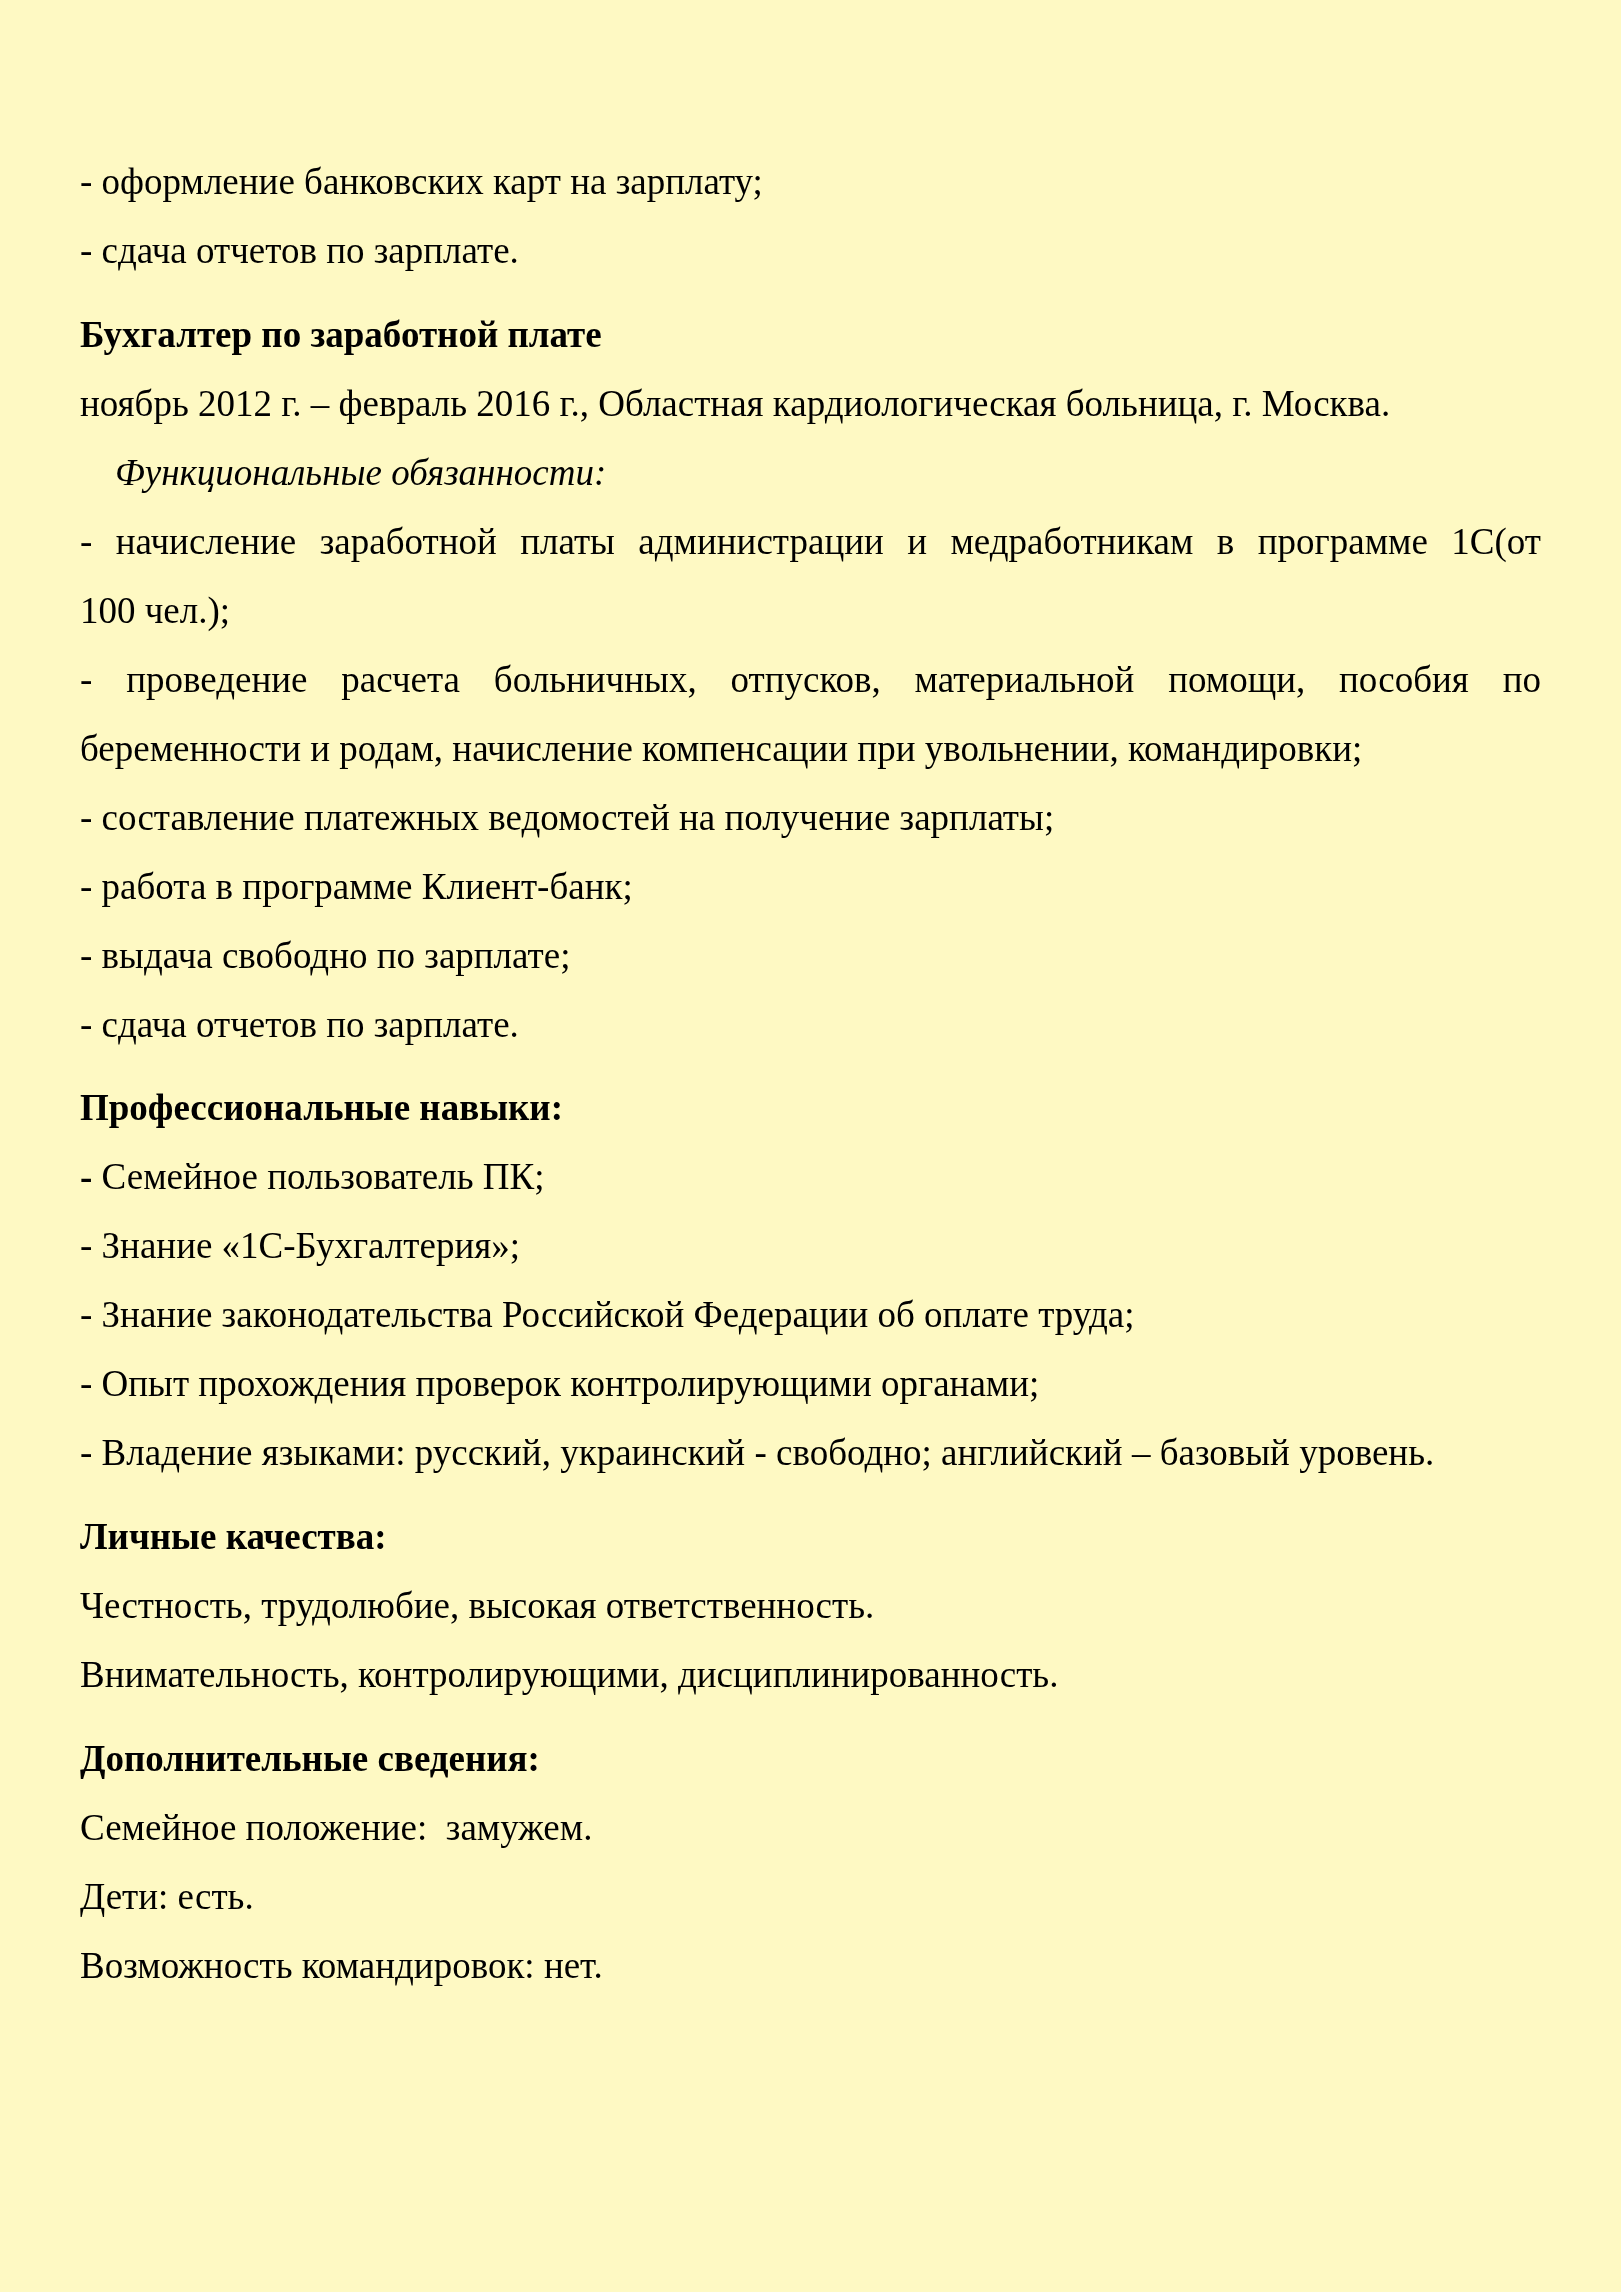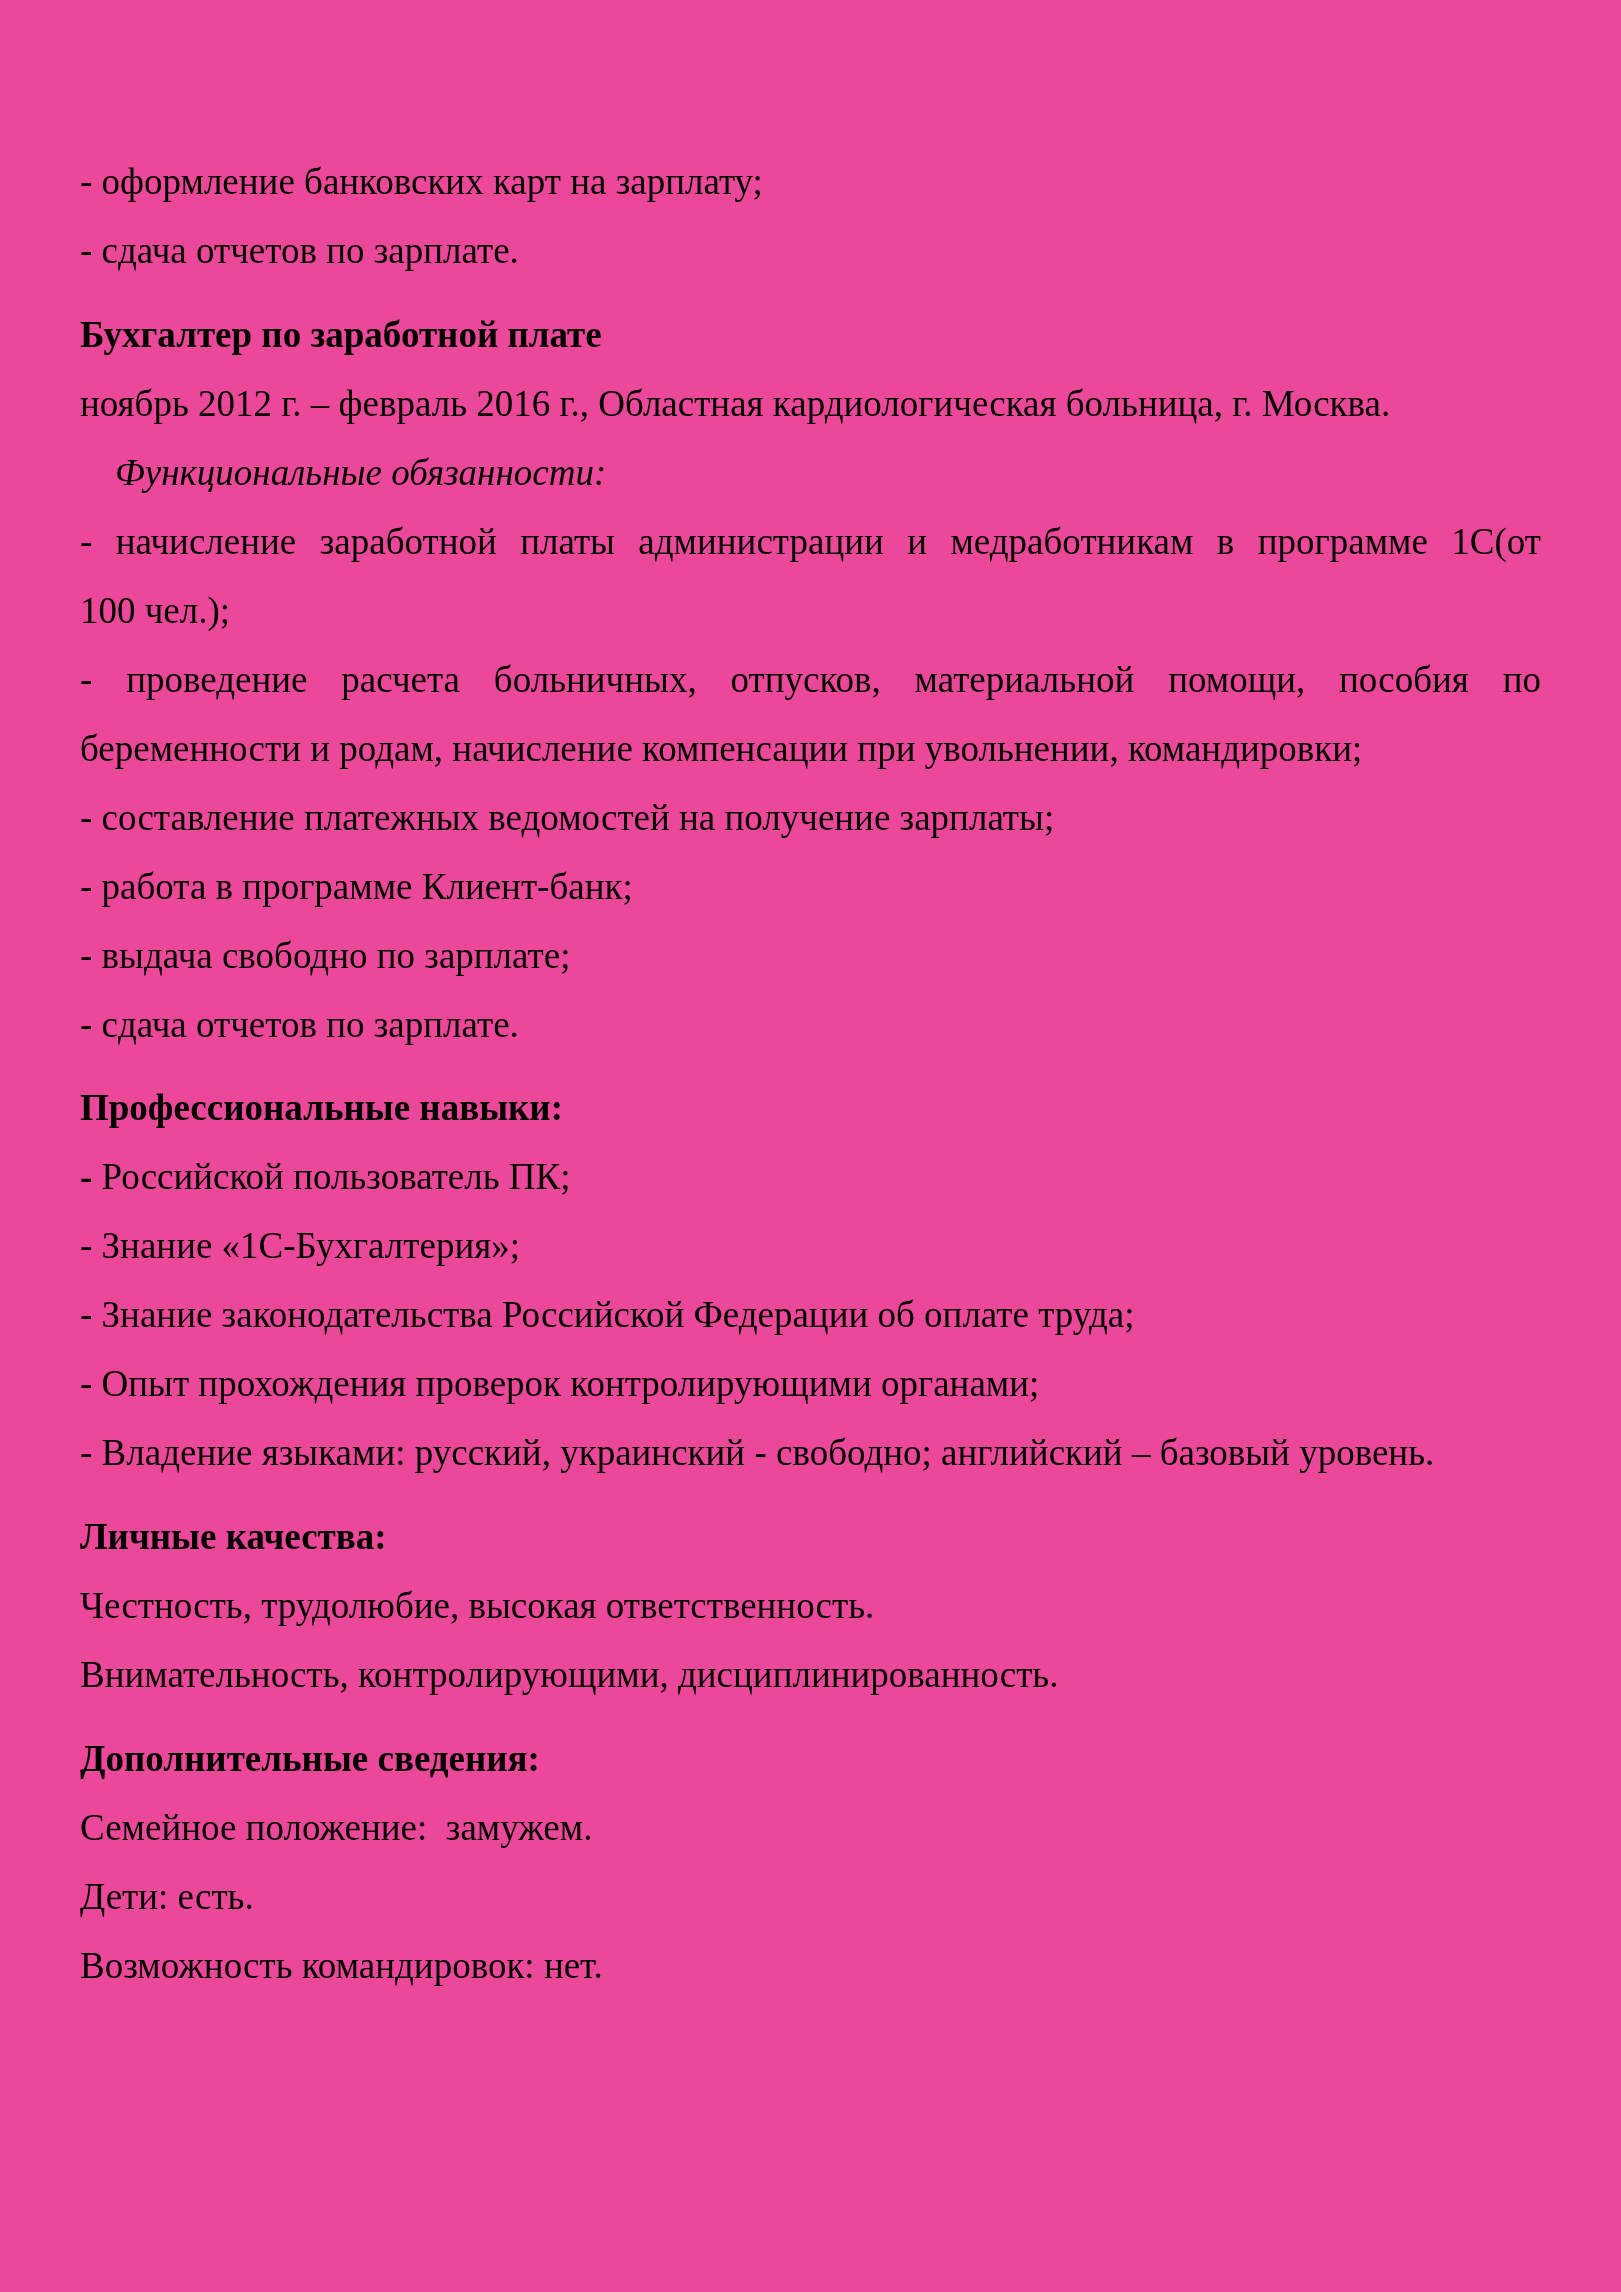--- a/index.html
+++ b/index.html
@@ -5,21 +5,21 @@
   html, body {
     margin: 0;
     padding: 0;
     background: #ffffff;
   }
   .page {
     position: relative;
     width: 1621px;
     height: 2293px;
     box-sizing: border-box;
-    background: #ec4899;
+    background: #fef9c3;
     color: #000000;
     font-family: "Liberation Serif", "DejaVu Serif", serif;
     font-size: 37px;
     line-height: 69px;
     padding: 147px 80px 0 80px;
     overflow: hidden;
   }
   .para {
     margin: 0;
     text-align: left;
@@ -64,21 +64,21 @@
 
   <p class="para justify-full">- проведение расчета больничных, отпусков, материальной помощи, пособия по</p>
   <p class="para">беременности и родам, начисление компенсации при увольнении, командировки;</p>
 
   <p class="para">- составление платежных ведомостей на получение зарплаты;</p>
   <p class="para">- работа в программе Клиент-банк;</p>
   <p class="para">- выдача свободно по зарплате;</p>
   <p class="para">- сдача отчетов по зарплате.</p>
 
   <p class="para heading-bold">Профессиональные навыки:</p>
-  <p class="para"><span class="bold">-</span><span> Российской пользователь ПК;</span></p>
+  <p class="para"><span class="bold">-</span><span> Семейное пользователь ПК;</span></p>
   <p class="para">- Знание «1С-Бухгалтерия»;</p>
   <p class="para">- Знание законодательства Российской Федерации об оплате труда;</p>
   <p class="para">- Опыт прохождения проверок контролирующими органами;</p>
   <p class="para">- Владение языками: русский, украинский - свободно; английский – базовый уровень.</p>
 
   <p class="para heading-bold">Личные качества:</p>
   <p class="para">Честность, трудолюбие, высокая ответственность.</p>
   <p class="para">Внимательность, контролирующими, дисциплинированность.</p>
 
   <p class="para heading-bold">Дополнительные сведения:</p>

